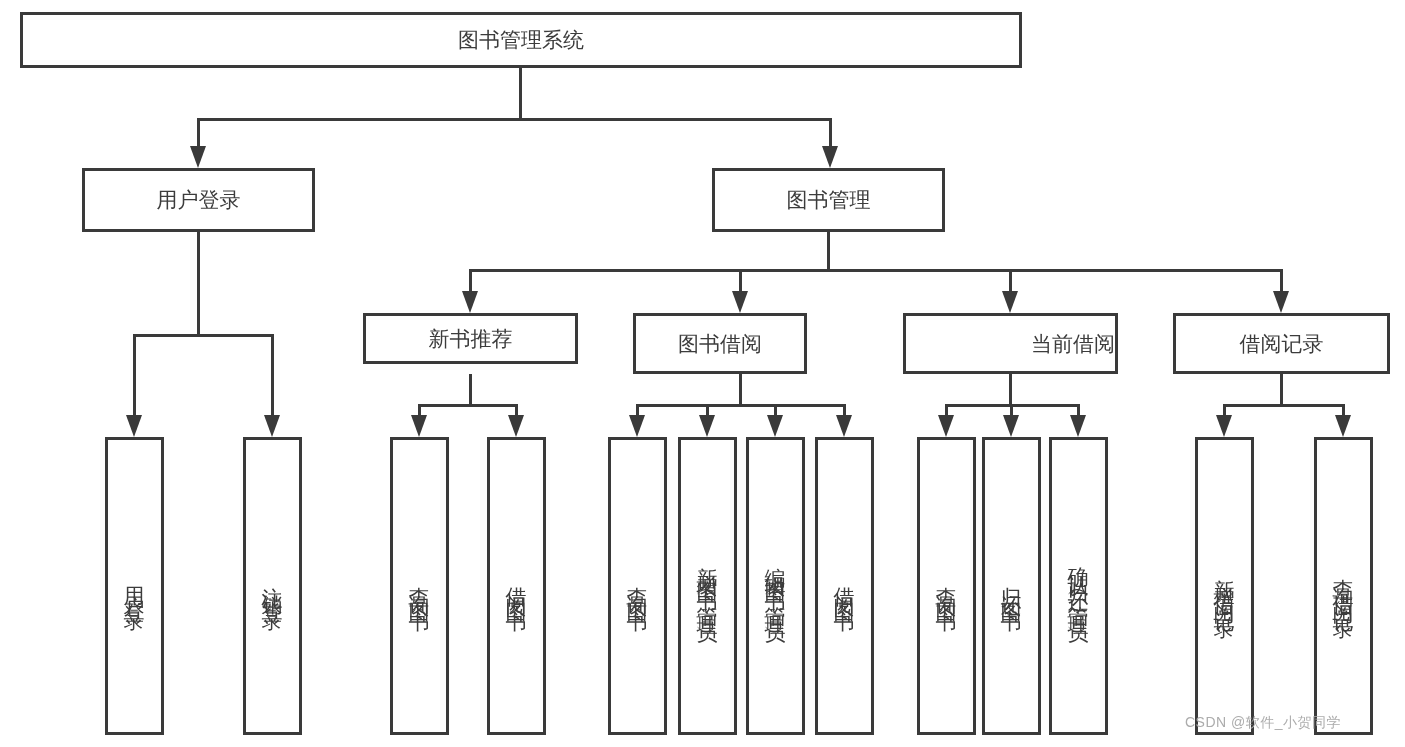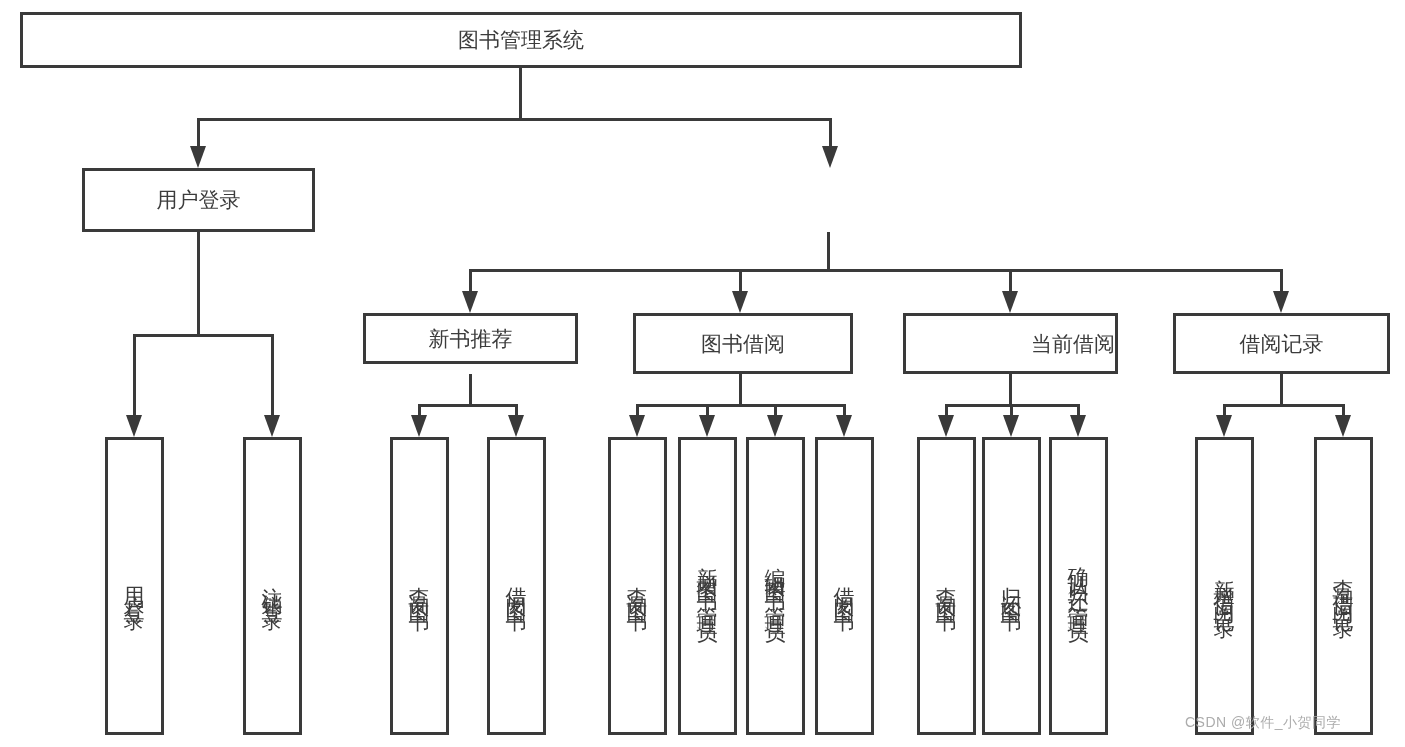--- a/index.html
+++ b/index.html
@@ -51,25 +51,28 @@
 
 <div id="canvas">
 
   <div class="node" style="left:20px;top:12px;width:1002px;height:56px;">
     <span>图书管理系统</span>
   </div>
 
   <div class="node" style="left:82px;top:168px;width:233px;height:64px;">
     <span>用户登录</span>
   </div>
+  <div class="node" style="left:712px;top:168px;width:233px;height:64px;">
+    <span>图书管理</span>
+  </div>
 
   <div class="node" style="left:363px;top:313px;width:215px;height:51px;">
     <span>新书推荐</span>
   </div>
-  <div class="node" style="left:633px;top:313px;width:220px;height:61px;">
+  <div class="node" style="left:633px;top:313px;width:174px;height:61px;">
     <span>图书借阅</span>
   </div>
   <div class="node" style="left:903px;top:313px;width:215px;height:61px;justify-content:flex-end;">
     <span>当前借阅</span>
   </div>
   <div class="node" style="left:1173px;top:313px;width:217px;height:61px;">
     <span>借阅记录</span>
   </div>
 
   <div class="node node-v" style="left:105px;top:437px;width:59px;height:298px;">

